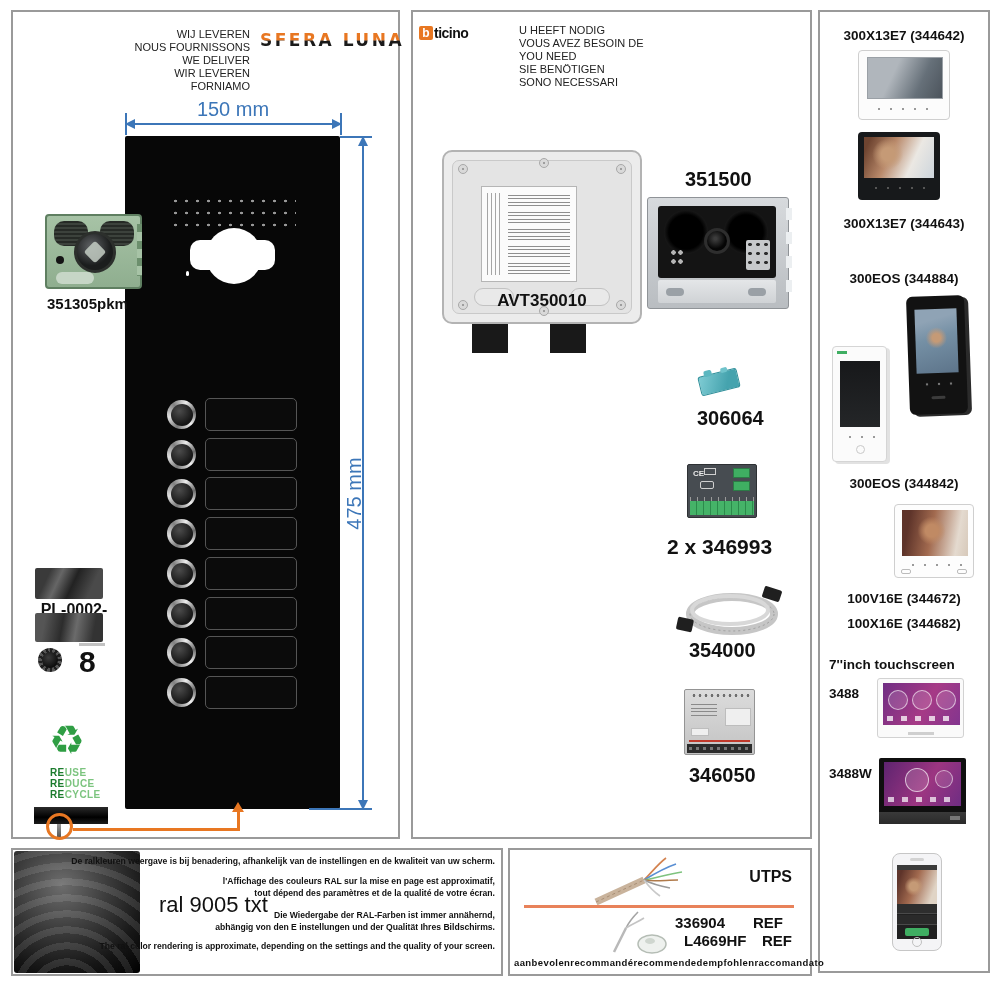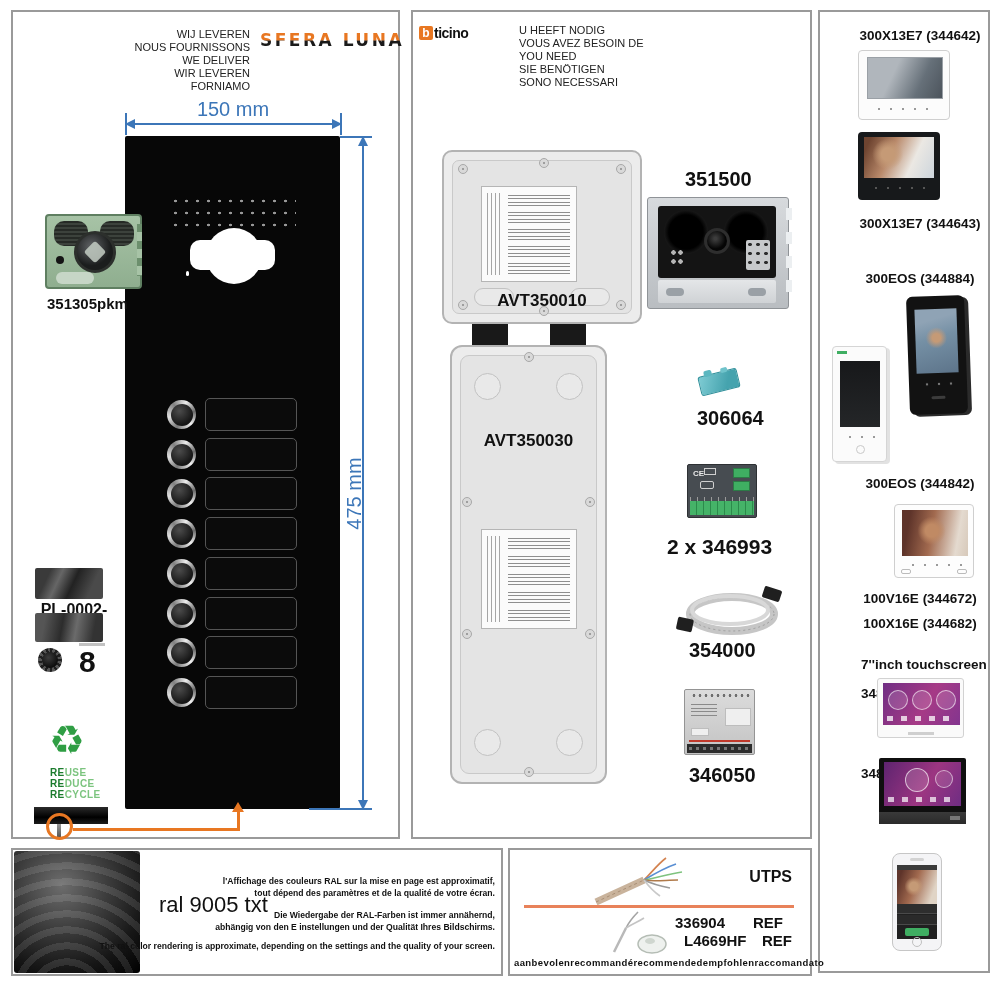--- a/index.html
+++ b/index.html
@@ -47,21 +47,21 @@
   .screw::after { content:""; position:absolute; left:3px; top:3px; width:2px; height:2px; background:#8a8a8a; border-radius:50%; }
   .knock { position:absolute; width:27px; height:27px; border-radius:50%; background:#e9e9e9; border:1px solid #c2c2c2; }
   .sticker { position:absolute; background:#fbfbfb; border:1px solid #b5b5b5; }
   .sticker .txt { position:absolute; background:repeating-linear-gradient(#8f8f8f 0 1px, transparent 1px 3.3px); }
   .sticker .diagram { position:absolute; background:repeating-linear-gradient(90deg,#a5a5a5 0 1px, transparent 1px 4px); }
   .itemlbl { font-weight:bold; font-size:20px; white-space:nowrap; }
   .avtlbl { font-weight:bold; font-size:17px; text-align:center; }
   .tab { background:#191919; }
 
   
-  .plabel { position:absolute; left:0; right:0; text-align:center; font-weight:bold; font-size:13.5px; white-space:nowrap;padding-left:32px; }
+  .plabel { position:absolute; left:0; right:0; text-align:center; font-weight:bold; font-size:13.5px; white-space:nowrap; }
   .monitor { position:absolute; border-radius:4px; }
   .btnrow-dots { position:absolute; background-image:radial-gradient(circle,#9a9a9a 1px, transparent 1.4px); background-size:12px 4px; height:4px; }
 
   
   .ral-line { position:absolute; right:6px; font-size:8.6px; font-weight:bold; white-space:nowrap; color:#111; }
   .ral-title { font-size:22px; color:#111; }
   .cone { background:
       repeating-radial-gradient(circle at 42% 120%, rgba(255,255,255,.10) 0 7px, rgba(0,0,0,0) 7px 16px),
       radial-gradient(circle at 38% 28%, #6d6d6d 0%, #3d3d3d 38%, #161616 72%, #000 100%);
       border-radius:3px; }
@@ -225,42 +225,20 @@
       <div class="abs" style="left:76px; top:12px; width:44px; height:44px; border-radius:50%; background:radial-gradient(circle,#000 55%, #262626 80%, #141414);"></div>
       <div class="abs" style="left:56px; top:30px; width:26px; height:26px; border-radius:50%; background:radial-gradient(circle at 42% 38%, #3c3c3c 8%, #050505 60%); border:3px solid #2e2e2e;"></div>
       <div class="abs" style="left:98px; top:42px; width:24px; height:30px; background:#c7c9cb; border-radius:2px; background-image:radial-gradient(circle,#2c2c2c 1.6px, transparent 2px); background-size:8px 9px;"></div>
       <div class="abs" style="left:22px; top:50px; width:14px; height:20px; background-image:radial-gradient(circle,#b5b5b5 2px, transparent 2.5px); background-size:7px 9px;"></div>
       <div class="abs" style="left:10px; top:82px; width:118px; height:23px; background:linear-gradient(#e4e6e8,#cfd2d5); border-radius:2px;"></div>
       <div class="abs" style="left:18px; top:90px; width:18px; height:8px; background:#9aa0a6; border-radius:4px;"></div>
       <div class="abs" style="left:100px; top:90px; width:18px; height:8px; background:#9aa0a6; border-radius:4px;"></div>
       <div class="abs" style="right:-4px; top:10px; width:6px; height:88px; background:repeating-linear-gradient(#eceff1 0 12px, transparent 12px 24px);"></div>
     </div>
 
-    <div class="abs avtbox" style="left:37px; top:333px; width:157px; height:439px; border-radius:12px;">
-      <div class="avt-inner" style="border-radius:9px;"></div>
-      <div class="screw" style="left:72px; top:5px;"></div>
-      <div class="screw" style="left:72px; bottom:5px;"></div>
-      <div class="screw" style="left:10px; top:150px;"></div>
-      <div class="screw" style="right:10px; top:150px;"></div>
-      <div class="screw" style="left:10px; top:282px;"></div>
-      <div class="screw" style="right:10px; top:282px;"></div>
-      <div class="knock" style="left:22px; top:26px;"></div>
-      <div class="knock" style="right:22px; top:26px;"></div>
-      <div class="knock" style="left:22px; bottom:26px;"></div>
-      <div class="knock" style="right:22px; bottom:26px;"></div>
-      <div class="abs avtlbl" style="left:0; right:0; top:84px;">AVT350030</div>
-      <div class="sticker" style="left:29px; top:182px; width:96px; height:100px;">
-        <div class="diagram" style="left:5px; top:6px; width:14px; height:86px;"></div>
-        <div class="txt" style="left:26px; top:8px; width:62px; height:13px;"></div>
-        <div class="txt" style="left:26px; top:26px; width:62px; height:13px;"></div>
-        <div class="txt" style="left:26px; top:44px; width:62px; height:13px;"></div>
-        <div class="txt" style="left:26px; top:62px; width:62px; height:13px;"></div>
-        <div class="txt" style="left:26px; top:80px; width:62px; height:13px;"></div>
-      </div>
-    </div>
 
     <div class="abs" style="left:286px; top:360px; width:40px; height:20px; background:linear-gradient(115deg,#7fccd4,#45a3ae 70%); border:1px solid #2f8f9a; border-radius:3px; transform:rotate(-14deg);">
       <div class="abs" style="left:6px; top:-5px; width:8px; height:6px; background:#5bb7c0; border-radius:2px;"></div>
       <div class="abs" style="right:8px; top:-4px; width:7px; height:5px; background:#6fc3cb; border-radius:2px;"></div>
     </div>
     <div class="abs itemlbl" style="left:276px; top:395px;margin-left:8px;">306064</div>
 
     <div class="abs" style="left:274px; top:452px; width:70px; height:54px; background:#474c51; border:1px solid #2e3134; border-radius:2px;">
       <div class="abs" style="left:5px; top:4px; color:#e8e8e8; font-size:8px; font-weight:bold;">CE</div>
       <div class="abs" style="left:16px; top:3px; width:12px; height:7px; border:1px solid #cfcfcf;"></div>
@@ -359,20 +337,21 @@
         <div class="abs" style="left:0; top:50px; width:40px; height:10px; background:#2a2a2a; border-bottom:1px solid #4a4a4a;"></div>
         <div class="abs" style="left:8px; top:63px; width:24px; height:8px; background:#3fae62; border-radius:2px;"></div>
       </div>
       <div class="abs" style="left:19px; bottom:3px; width:10px; height:10px; border:1px solid #c0c0c0; border-radius:50%;"></div>
     </div>
   </section>
 
   <section class="box" style="left:11px; top:848px; width:492px; height:128px;">
     <div class="abs cone" style="left:1px; top:1px; width:126px; height:122px;"></div>
     <div class="abs ral-title" style="left:146px; top:42px;">ral 9005 txt</div>
+    <div class="ral-line" style="top:6px;">De ralkleuren weergave is bij benadering, afhankelijk van de instellingen en de kwaliteit van uw scherm.</div>
     <div class="ral-line" style="top:26px;">l'Affichage des couleurs RAL sur la mise en page est approximatif,</div>
     <div class="ral-line" style="top:38px;">tout dépend des paramètres et de la qualité de votre écran.</div>
     <div class="ral-line" style="top:60px;">Die Wiedergabe der RAL-Farben ist immer annähernd,</div>
     <div class="ral-line" style="top:72px;">abhängig von den E instellungen und der Qualität Ihres Bildschirms.</div>
     <div class="ral-line" style="top:91px;">The ral color rendering is approximate, depending on the settings and the quality of your screen.</div>
   </section>
 
   <section class="box" style="left:508px; top:848px; width:304px; height:128px;">
     <svg class="abs" style="left:82px; top:4px;" width="100" height="52" viewBox="0 0 100 52">
       <line x1="4" y1="48" x2="52" y2="26" stroke="#c9b39c" stroke-width="7"></line>

